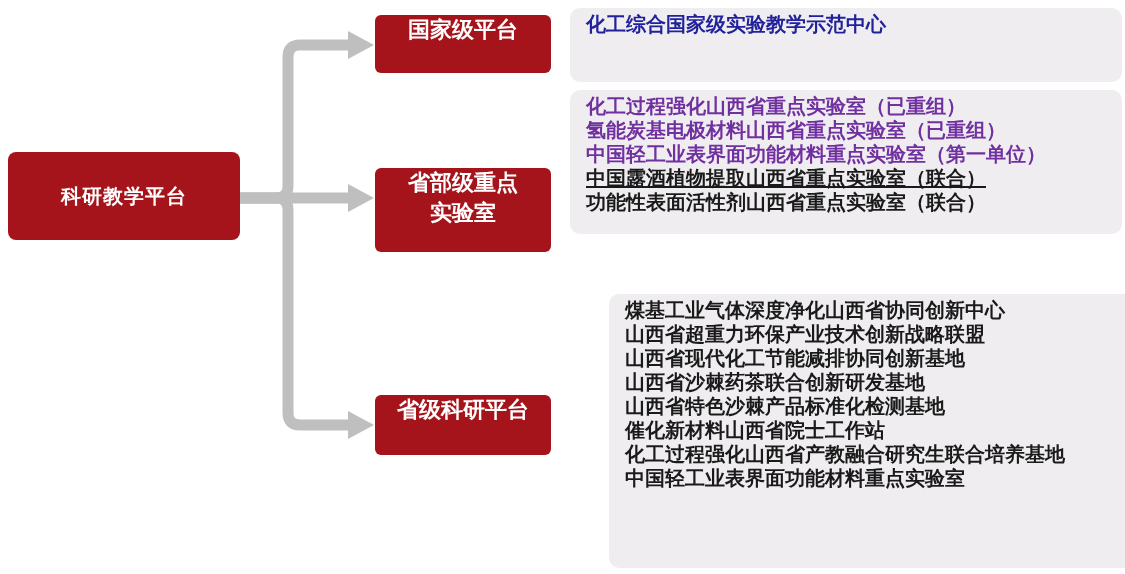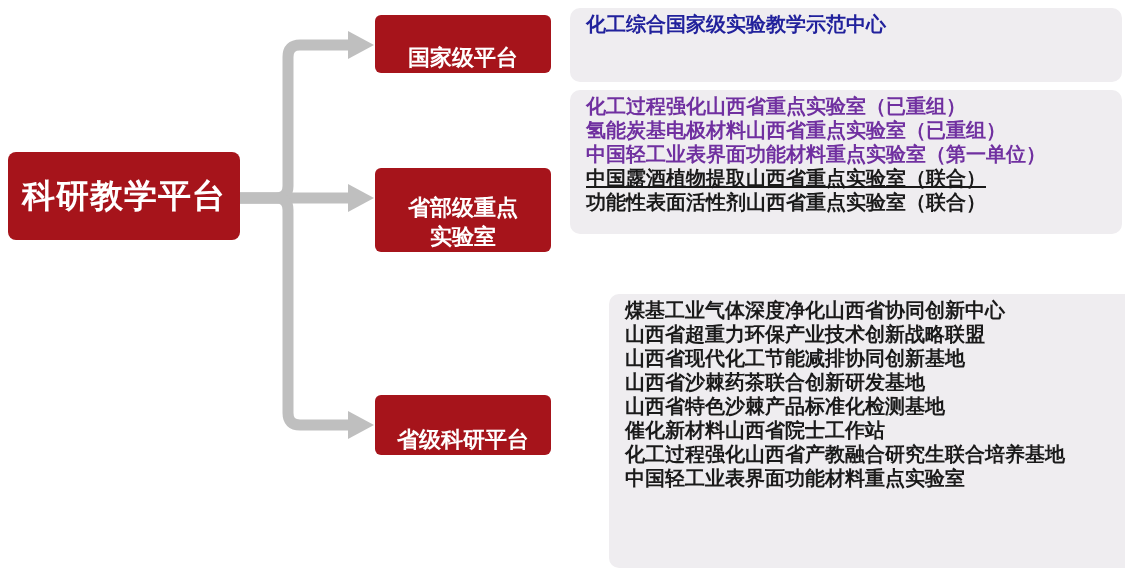--- a/index.html
+++ b/index.html
@@ -18,36 +18,36 @@
     background:#ffffff;
     overflow:hidden;
   }
   
   .root-box{
     position:absolute;left:8px;top:152px;width:232px;height:88px;
     background:var(--red);border-radius:8px;
     display:flex;align-items:center;justify-content:center;
   }
   .root-box span{
-    color:#ffffff;font-size:33px;font-weight:bold;letter-spacing:1px;
+    color:#ffffff;font-size:20px;font-weight:bold;letter-spacing:1px;
   }
   
   .connectors{
     position:absolute;left:236px;top:0;width:142px;height:574px;
   }
   .connectors path{
     stroke:var(--arrow);stroke-width:11;fill:none;
     stroke-linejoin:round;stroke-linecap:butt;
   }
   .connectors polygon{fill:var(--arrow);}
   
   .branch-box{
     position:absolute;left:375px;width:176px;
     background:var(--red);border-radius:6px;
-    display:flex;align-items:flex-end;justify-content:center;
+    display:flex;align-items:flex-start;justify-content:center;
     text-align:center;
   }
   .branch-box span{
     color:#ffffff;font-size:22px;font-weight:bold;
     white-space:pre-line;line-height:1.35;
   }
   .branch-0{top:15px;height:58px;}
   .branch-1{top:168px;height:84px;}
   .branch-2{top:395px;height:60px;}
   

